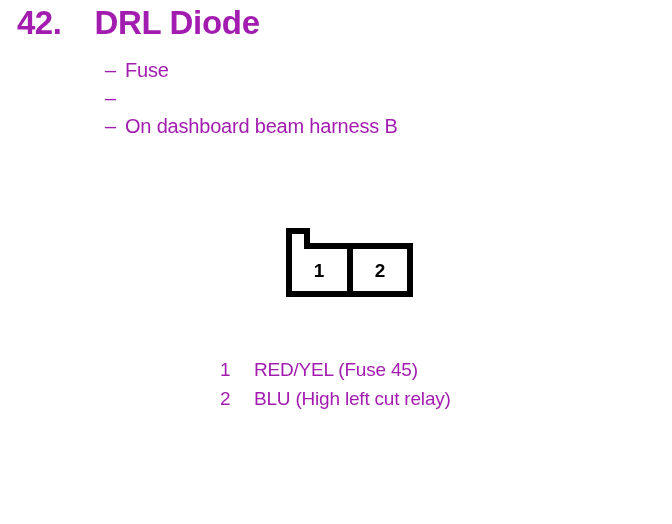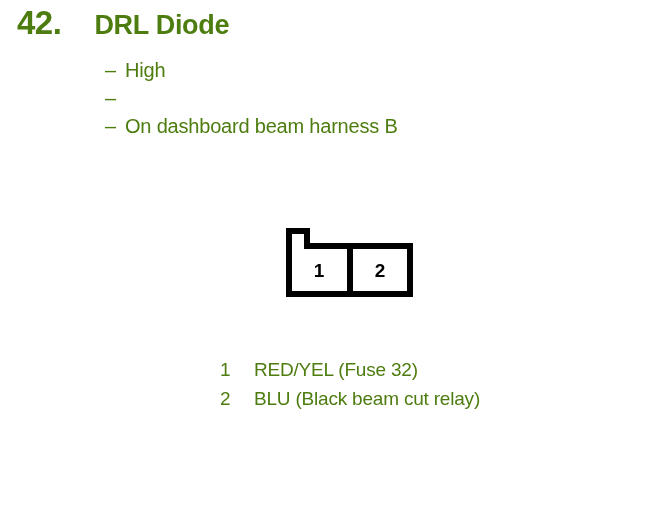--- a/index.html
+++ b/index.html
@@ -7,40 +7,40 @@
     padding: 0;
     background: #ffffff;
   }
   #page {
     position: relative;
     width: 672px;
     height: 524px;
     background: #ffffff;
     overflow: hidden;
     font-family: "Liberation Sans", sans-serif;
-    color: #4d7c0f;
+    color: #a21caf;
     -webkit-font-smoothing: none;
   }
 
   
   .header {
     position: absolute;
     left: 17px;
     top: 2px;
     display: flex;
     align-items: baseline;
   }
   .header-number {
     font-size: 33px;
     font-weight: bold;
     letter-spacing: -0.5px;
     line-height: 42px;
   }
   .header-title {
-    font-size: 27px;
+    font-size: 33px;
     font-weight: bold;
     letter-spacing: -0.3px;
     line-height: 42px;
     margin-left: 33px;
   }
 
   
   .desc-list {
     position: absolute;
     left: 105px;
@@ -104,21 +104,21 @@
 <div id="page">
 
   <div class="header">
     <span class="header-number">42.</span>
     <span class="header-title">DRL Diode</span>
   </div>
 
   <div class="desc-list">
     <div class="desc-item">
       <span class="desc-dash">–</span>
-      <span>High</span>
+      <span>Fuse</span>
     </div>
     <div class="desc-item">
       <span class="desc-dash">–</span>
     </div>
     <div class="desc-item">
       <span class="desc-dash">–</span>
       <span>On dashboard beam harness B</span>
     </div>
   </div>
 
@@ -130,21 +130,21 @@
       <line x1="64" y1="20" x2="64" y2="68" stroke="#000000" stroke-width="6"></line>
 
       <text class="pin-num" x="33" y="51" text-anchor="middle">1</text>
       <text class="pin-num" x="94" y="51" text-anchor="middle">2</text>
     </svg>
   </div>
 
   <div class="legend">
     <div class="legend-row">
       <span class="legend-num">1</span>
-      <span class="legend-label">RED/YEL (Fuse 32)</span>
+      <span class="legend-label">RED/YEL (Fuse 45)</span>
     </div>
     <div class="legend-row">
       <span class="legend-num">2</span>
-      <span class="legend-label">BLU (Black beam cut relay)</span>
+      <span class="legend-label">BLU (High left cut relay)</span>
     </div>
   </div>
 
 </div>
 
 </body></html>

